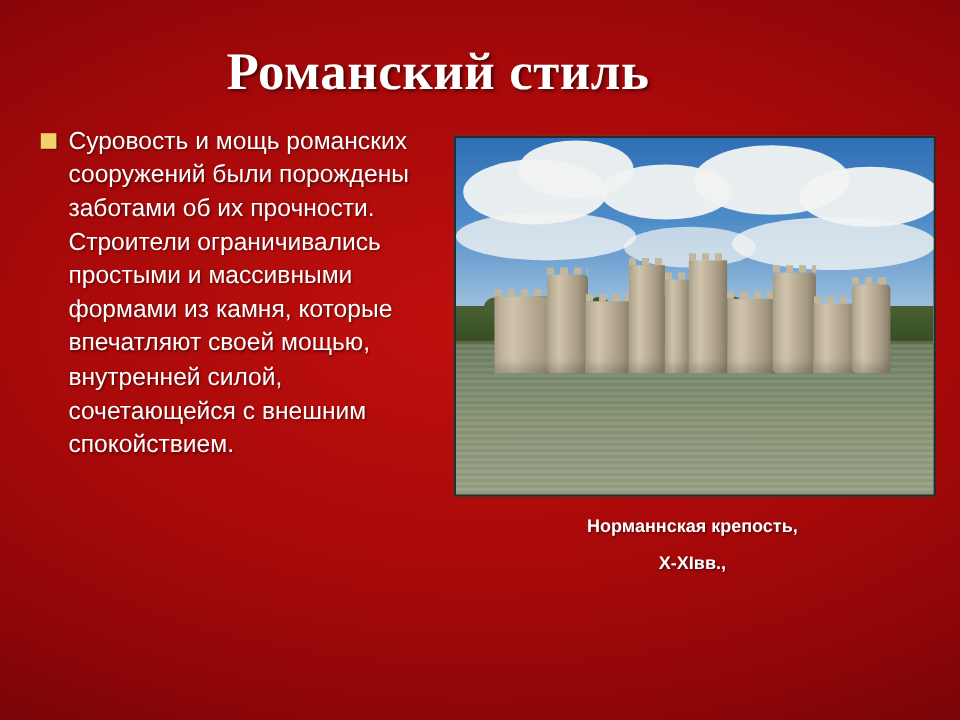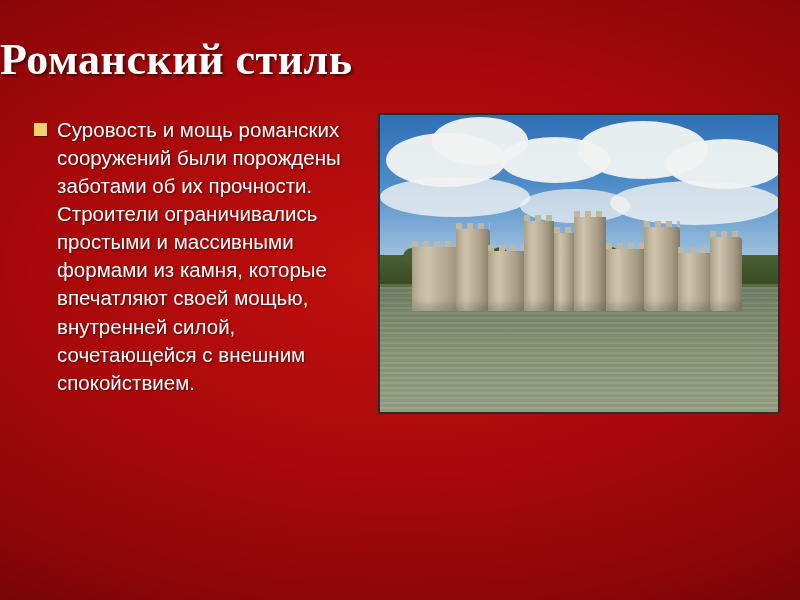--- a/index.html
+++ b/index.html
@@ -18,31 +18,32 @@
     height: 600px;
     background:
       radial-gradient(ellipse 120% 90% at 50% 45%, #c0100d 0%, #a8090a 38%, #8d0608 62%, #6a0406 82%, #4d0204 100%);
     overflow: hidden;
   }
   .slide-title {
     position: absolute;
     top: 34px;
     left: 0;
     width: 730px;
+    text-align: center;
     font-family: "Liberation Serif", serif;
     font-weight: bold;
     font-size: 44px;
     color: #ffffff;
     letter-spacing: 0.5px;
     text-shadow: 2px 2px 3px rgba(0,0,0,0.55);
   }
   .body-text {
     position: absolute;
     left: 34px;
-    top: 116px;
+    top: 104px;
     width: 330px;
     display: flex;
     gap: 10px;
   }
   .bullet-marker {
     flex: 0 0 auto;
     width: 13px;
     height: 13px;
     background: #f2d06b;
     margin-top: 7px;
@@ -207,15 +208,17 @@
         <div class="block crenel" style="left:194px;top:46px; width:40px;  height:62px;"></div>
         <div class="block crenel" style="left:232px;top:24px; width:36px;  height:84px; border-radius:4px;"></div>
 
         <div class="block crenel" style="left:266px;top:50px; width:36px;  height:58px;"></div>
         <div class="block crenel" style="left:298px;top:34px; width:32px;  height:74px; border-radius:4px;"></div>
       </div>
     </div>
   </div>
 
   <div class="photo-caption">
+    <div>Норманнская крепость,</div>
+    <div>X-XIвв.,</div>
   </div>
 
 </div>
 
 </body></html>

